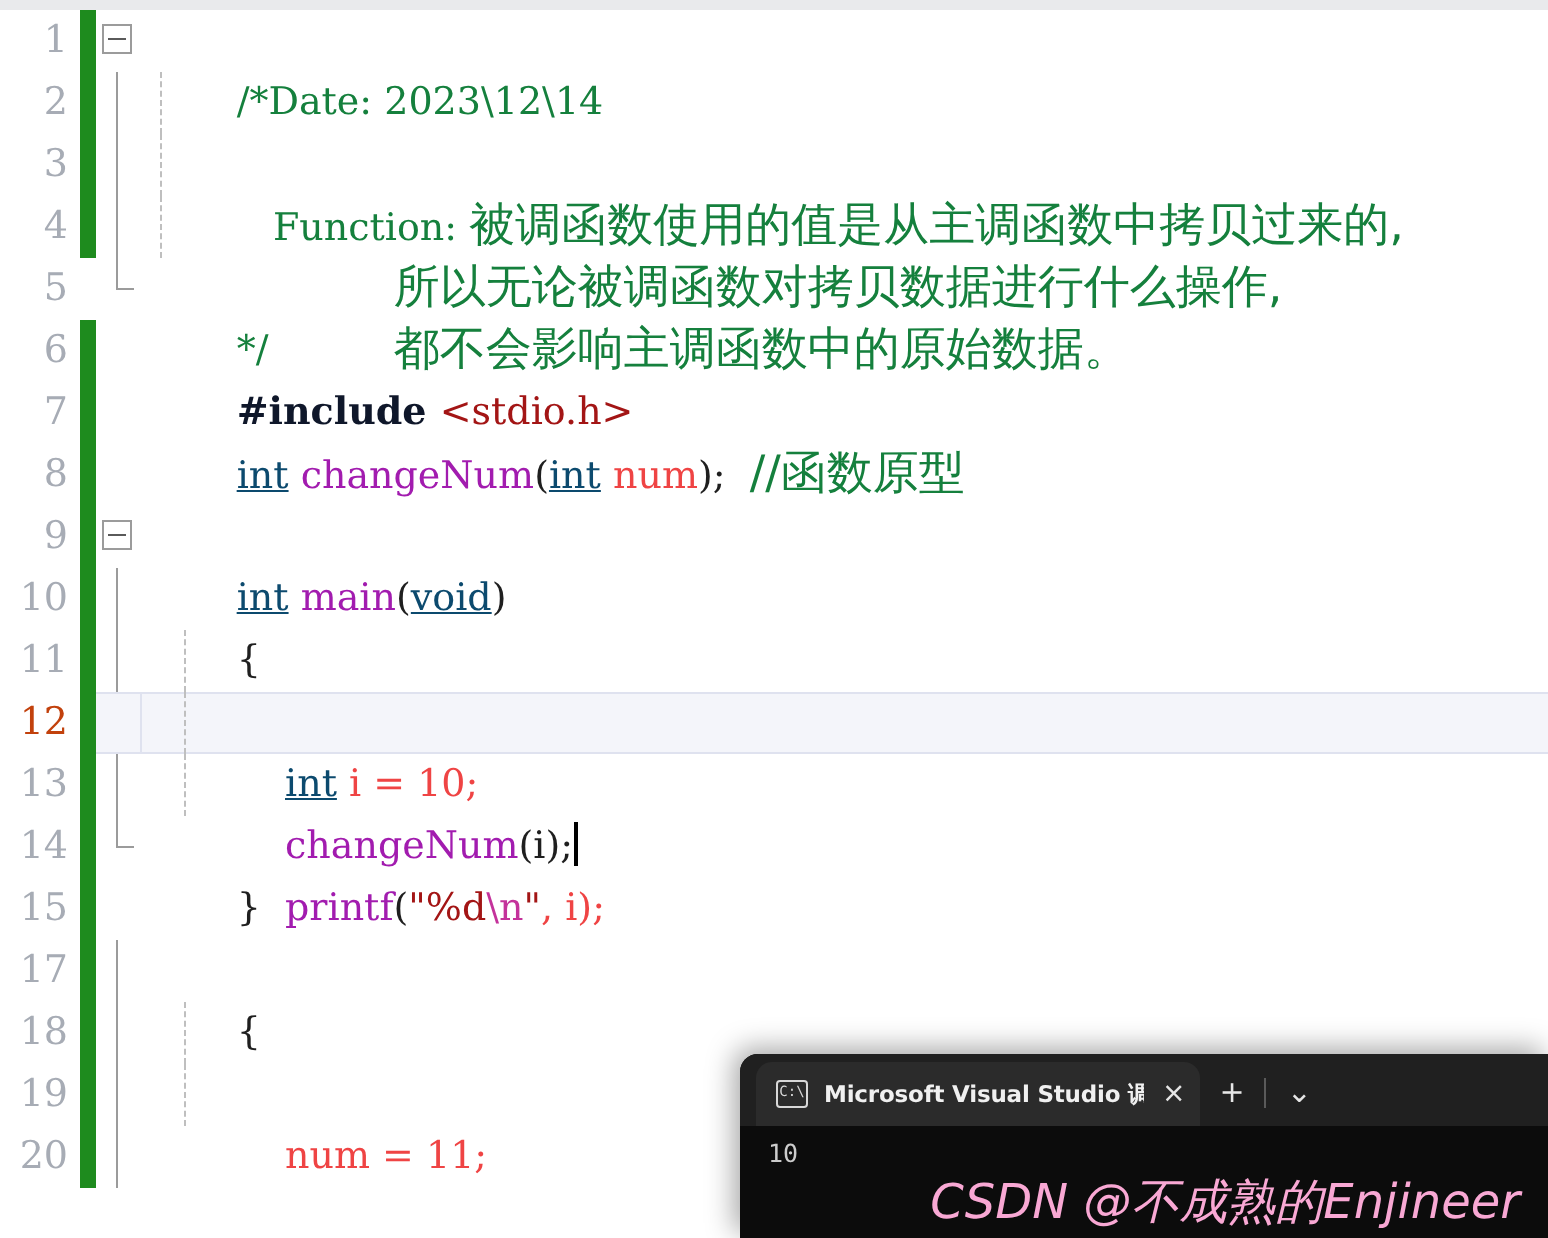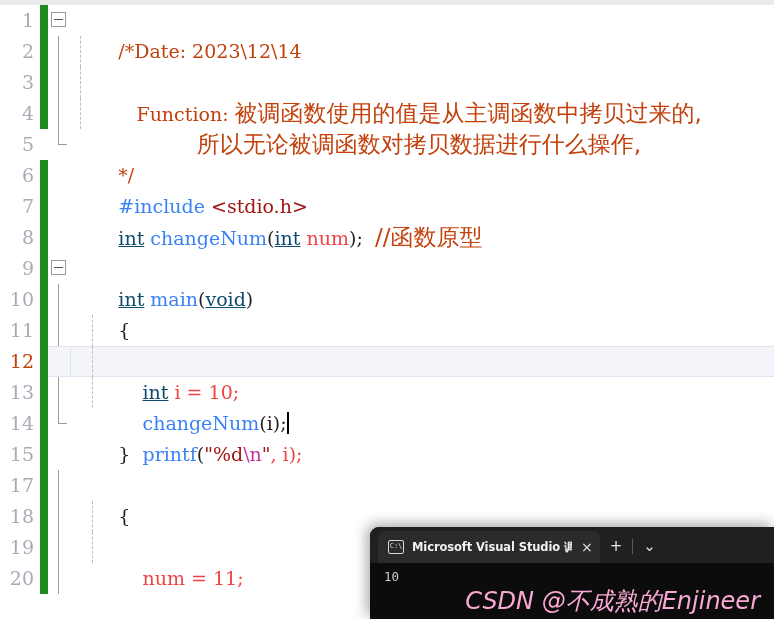--- a/index.html
+++ b/index.html
@@ -158,25 +158,25 @@
     display: inline-block;
     width: 2px;
     height: 22px;
     background: #000;
     vertical-align: -4px;
     margin-left: 0px;
   }
 
   
   .k-kw      { color: #0c4a6e; text-decoration: underline; }            
-  .k-pp      { color: #3b82f6; }            
+  .k-pp      { color: #0f172a; font-weight: bold; }            
   .k-str     { color: #a31515; }            
   .k-esc     { color: #c4329b; }            
-  .k-cmt     { color: #c2410c; }            
-  .k-fn      { color: #3b82f6; }            
+  .k-cmt     { color: #15803d; }            
+  .k-fn      { color: #a21caf; }            
   .k-id      { color: #ef4444; }
   .k-punc    { color: #1f1f1f; }
 
   
   .cjk { font-family: "DejaVu Sans", "Liberation Sans", sans-serif; font-size: 23px; }
 
   
   #console {
     position: absolute;
     left: 370px;
@@ -323,21 +323,21 @@
     </div>
 
     <div class="row">
       <div class="lnum">4</div>
       <div class="changebar on"></div>
       <div class="foldcol">
         <div class="fold-v"></div>
       </div>
       <div class="code">
         <div class="guide" style="left:10px"></div>
-        <span class="txt" style="visibility:hidden">             </span>
+        <span class="txt" style="visibility:hidden">             </span><span class="txt k-cmt cjk">都不会影响主调函数中的原始数据。</span>
       </div>
     </div>
 
     <div class="row">
       <div class="lnum">5</div>
       <div class="changebar"></div>
       <div class="foldcol">
         <div class="fold-end"></div>
       </div>
       <div class="code">

